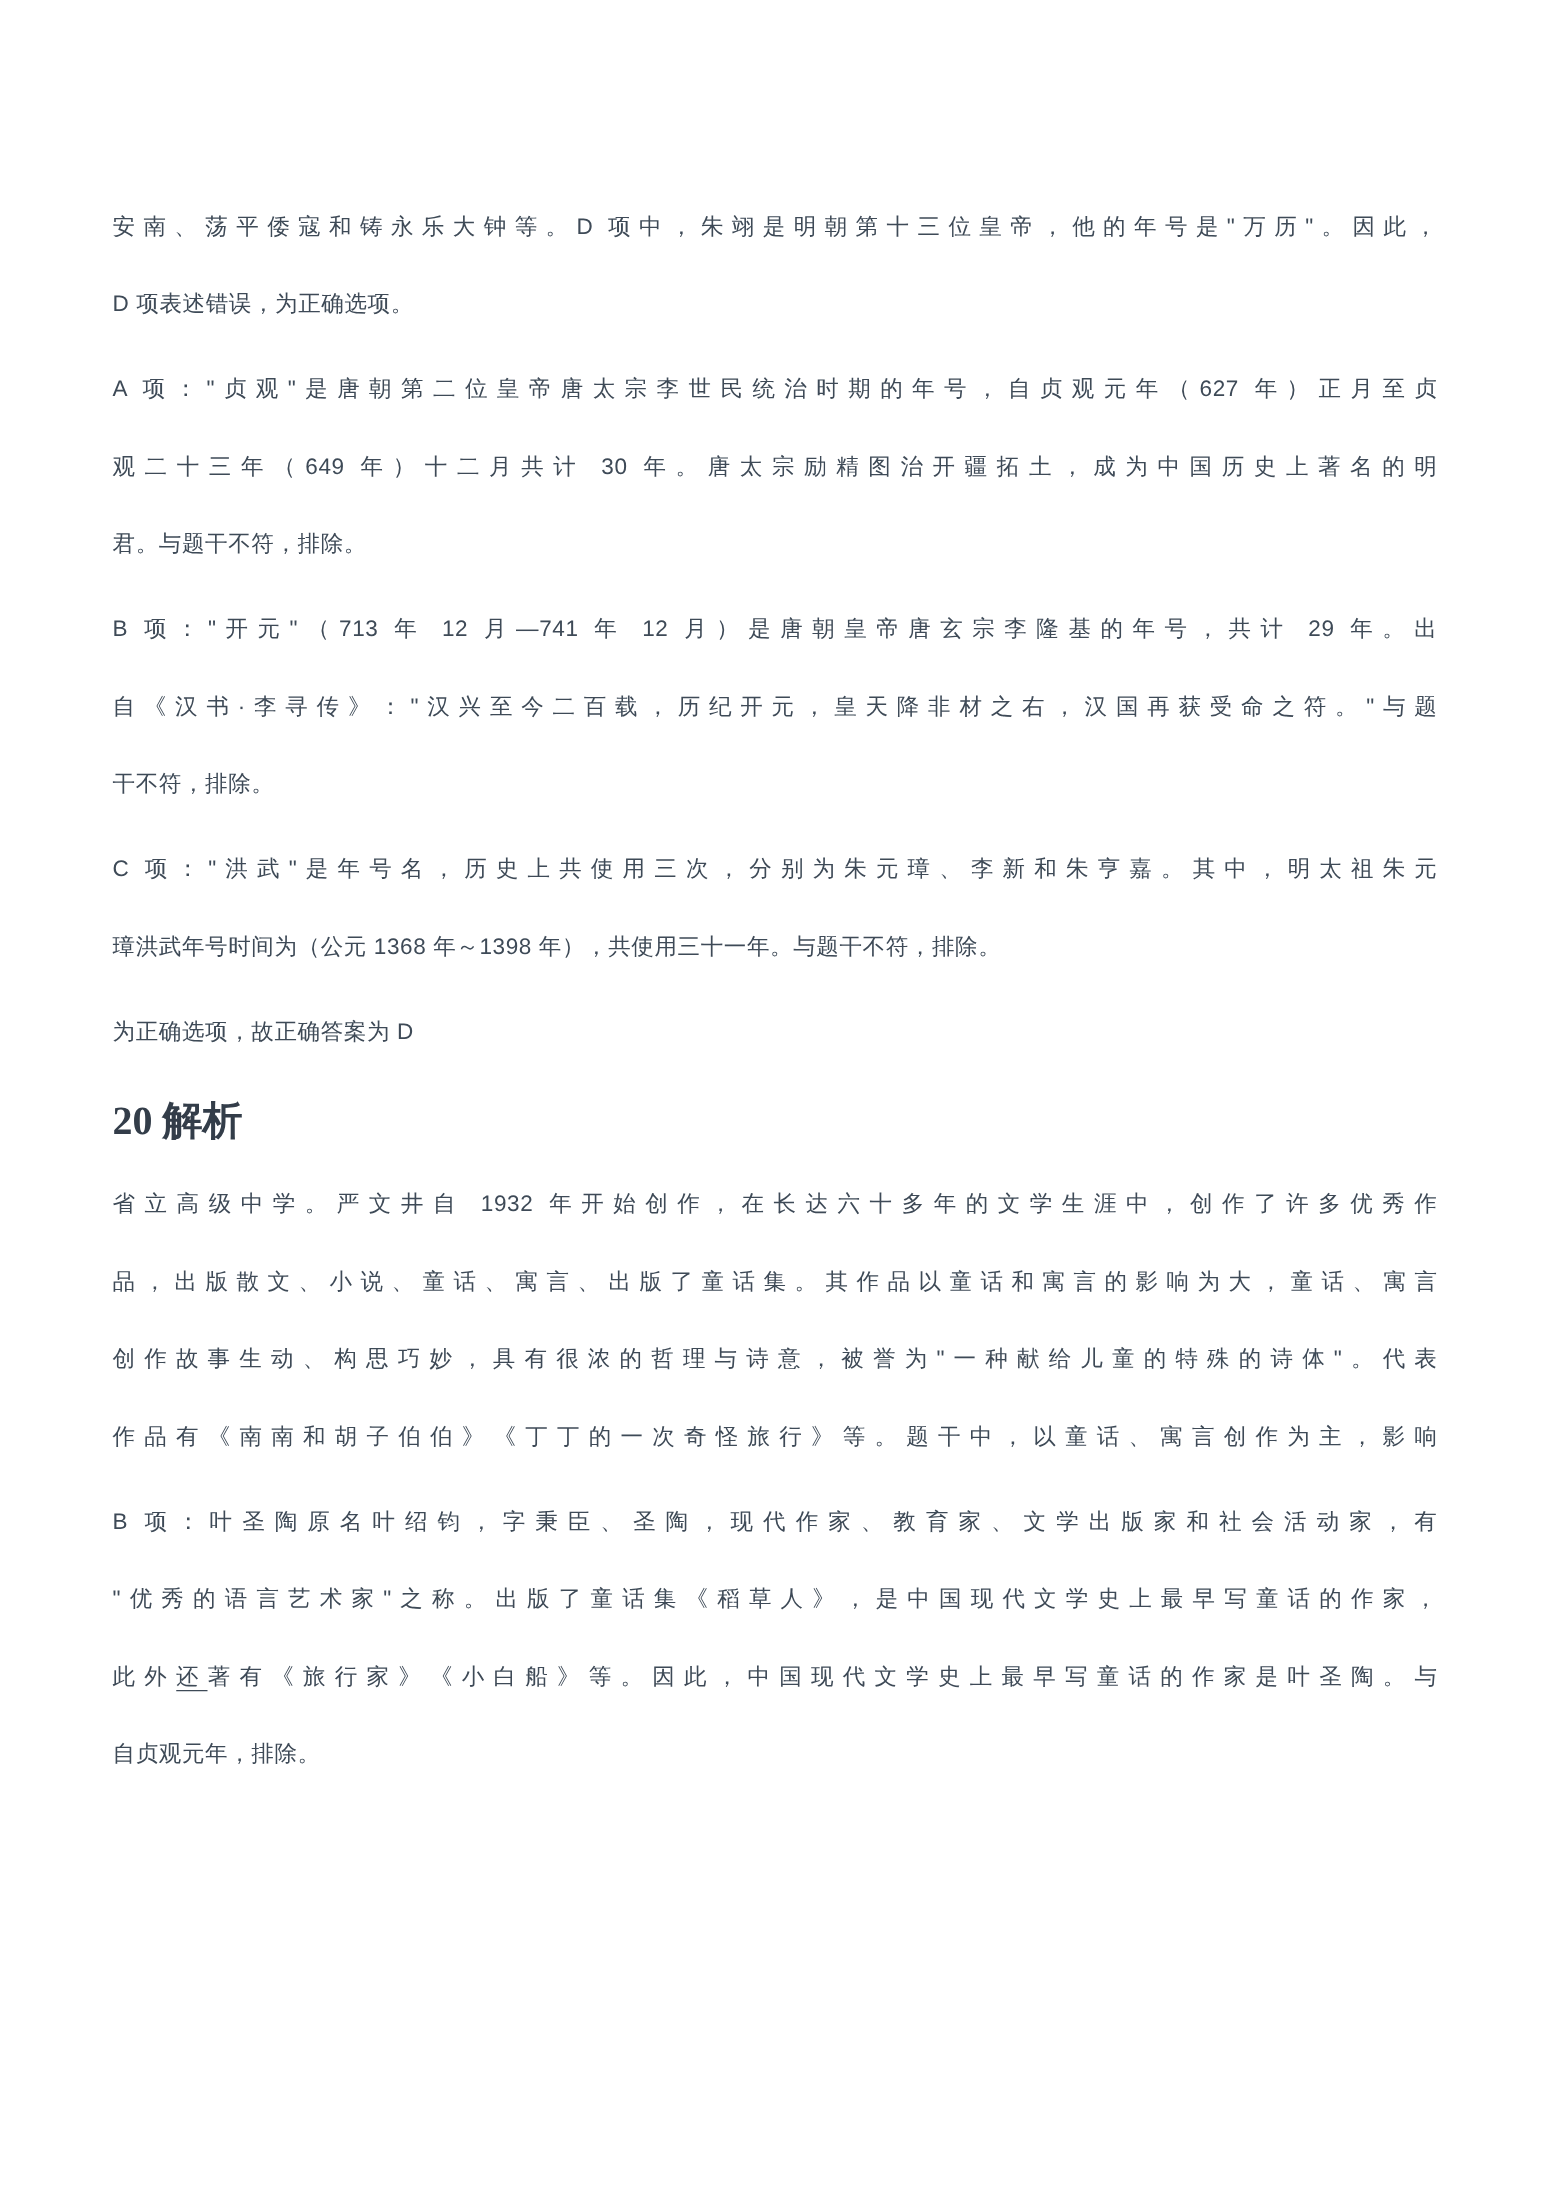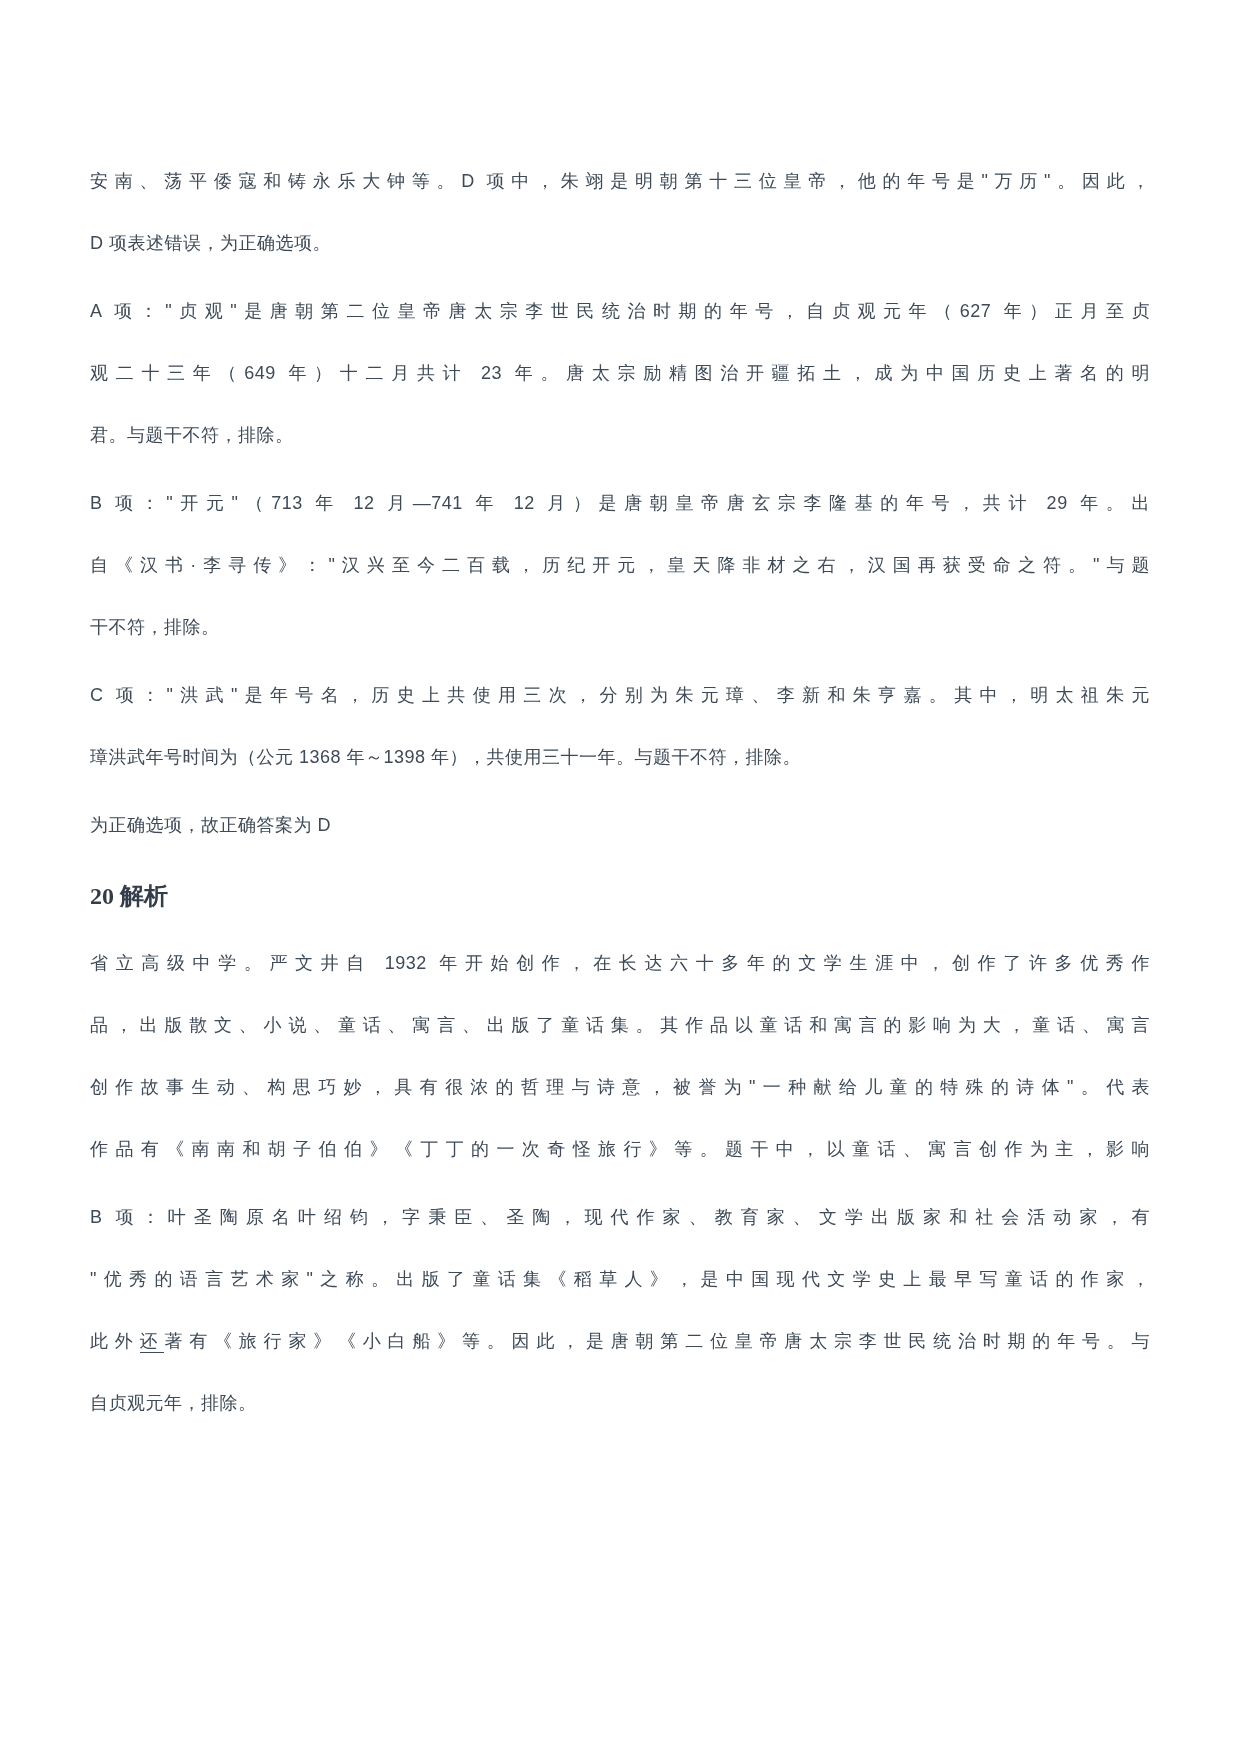--- a/index.html
+++ b/index.html
@@ -35,21 +35,21 @@
   }
   .line.fill {
     white-space: normal;
     text-align: justify;
     text-align-last: justify;
     text-justify: inter-character;
   }
   .heading {
     margin: 12px 0 8px 0;
     font-family: "Liberation Serif", serif;
-    font-size: 24px;
+    font-size: 32px;
     font-weight: bold;
     line-height: 56px;
     color: #333d49;
   }
   .u {
     border-bottom: 1px solid #3e4a57;
     padding-bottom: 1px;
   }
 </style>
 </head>
@@ -57,21 +57,21 @@
 
 <div class="page">
 
   <section>
     <p class="para">
       <span class="line fill">安南、荡平倭寇和铸永乐大钟等。D 项中，朱翊是明朝第十三位皇帝，他的年号是"万历"。因此，</span>
       <span class="line">D 项表述错误，为正确选项。</span>
     </p>
     <p class="para">
       <span class="line fill">A 项："贞观"是唐朝第二位皇帝唐太宗李世民统治时期的年号，自贞观元年（627 年）正月至贞</span>
-      <span class="line fill">观二十三年（649 年）十二月共计 23 年。唐太宗励精图治开疆拓土，成为中国历史上著名的明</span>
+      <span class="line fill">观二十三年（649 年）十二月共计 30 年。唐太宗励精图治开疆拓土，成为中国历史上著名的明</span>
       <span class="line">君。与题干不符，排除。</span>
     </p>
     <p class="para">
       <span class="line fill">B 项："开元"（713 年 12 月—741 年 12 月）是唐朝皇帝唐玄宗李隆基的年号，共计 29 年。出</span>
       <span class="line fill">自《汉书·李寻传》："汉兴至今二百载，历纪开元，皇天降非材之右，汉国再获受命之符。"与题</span>
       <span class="line">干不符，排除。</span>
     </p>
     <p class="para">
       <span class="line fill">C 项："洪武"是年号名，历史上共使用三次，分别为朱元璋、李新和朱亨嘉。其中，明太祖朱元</span>
       <span class="line">璋洪武年号时间为（公元 1368 年～1398 年），共使用三十一年。与题干不符，排除。</span>
@@ -86,18 +86,18 @@
   <section>
     <p class="para">
       <span class="line fill">省立高级中学。严文井自 1932 年开始创作，在长达六十多年的文学生涯中，创作了许多优秀作</span>
       <span class="line fill">品，出版散文、小说、童话、寓言、出版了童话集。其作品以童话和寓言的影响为大，童话、寓言</span>
       <span class="line fill">创作故事生动、构思巧妙，具有很浓的哲理与诗意，被誉为"一种献给儿童的特殊的诗体"。代表</span>
       <span class="line fill">作品有《南南和胡子伯伯》《丁丁的一次奇怪旅行》等。题干中，以童话、寓言创作为主，影响</span>
     </p>
     <p class="para">
       <span class="line fill">B 项：叶圣陶原名叶绍钧，字秉臣、圣陶，现代作家、教育家、文学出版家和社会活动家，有</span>
       <span class="line fill">"优秀的语言艺术家"之称。出版了童话集《稻草人》，是中国现代文学史上最早写童话的作家，</span>
-      <span class="line fill"><span>此外</span><span class="u">还</span><span>著有《旅行家》《小白船》等。因此，是唐朝第二位皇帝唐太宗李世民统治时期的年号。与</span></span>
+      <span class="line fill"><span>此外</span><span class="u">还</span><span>著有《旅行家》《小白船》等。因此，中国现代文学史上最早写童话的作家是叶圣陶。与</span></span>
       <span class="line">自贞观元年，排除。</span>
     </p>
   </section>
 
 </div>
 
 </body></html>

